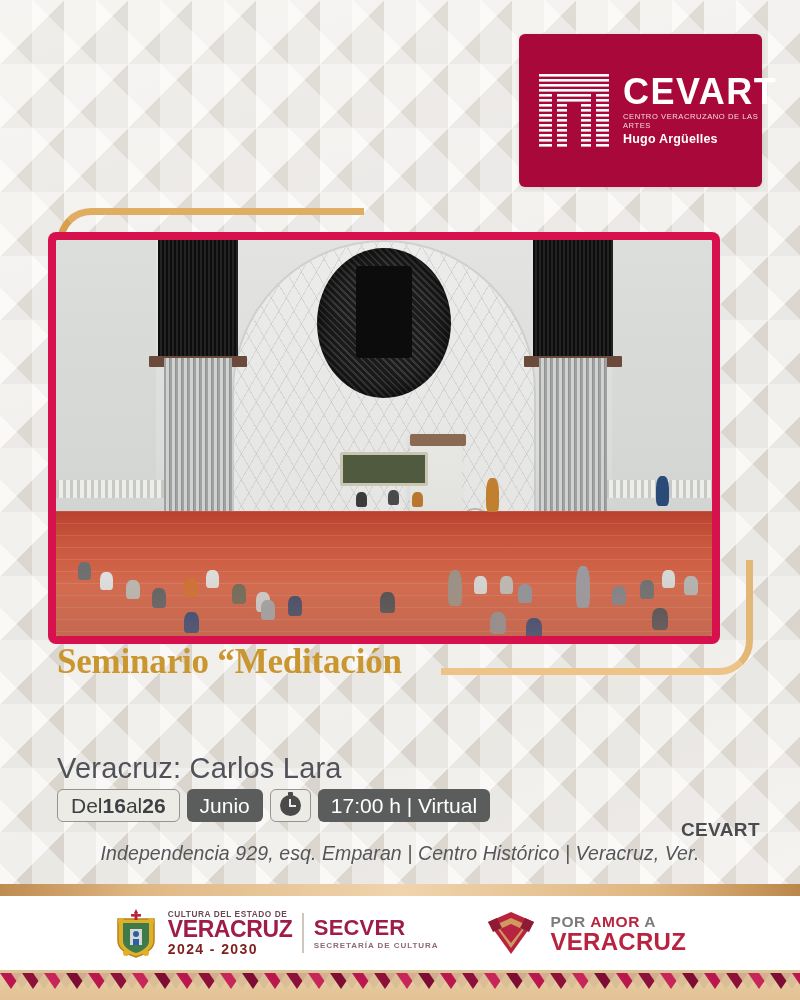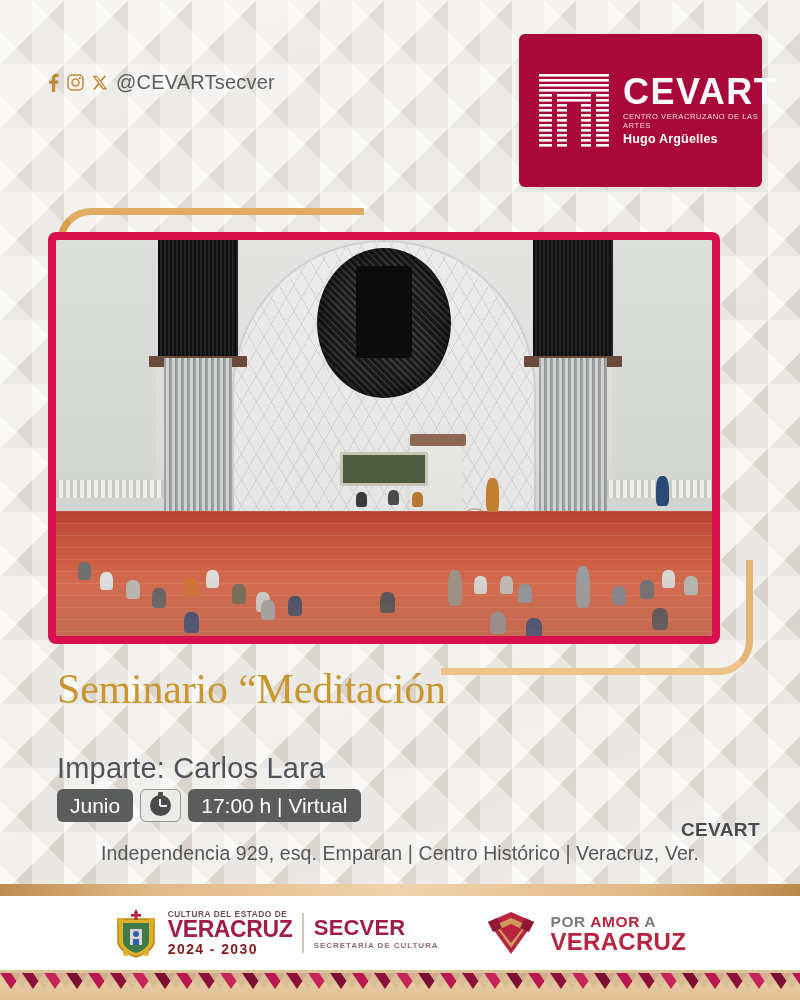--- a/index.html
+++ b/index.html
@@ -101,43 +101,43 @@
     background:linear-gradient(180deg,#dcdedb,#d2d4d1);}
   .ph-rail-l,.ph-rail-r{position:absolute;top:240px;height:18px;width:120px;
     background:repeating-linear-gradient(90deg,#c7c9c5 0 3px,#ededea 3px 7px);}
   .ph-rail-l{left:0;} .ph-rail-r{right:0;}
   .ph-tv{position:absolute;width:48px;height:34px;background:#0e0e0e;border-radius:2px;}
   .pp{position:absolute;border-radius:40% 40% 22% 22%;}
   .ph-blur{position:absolute;bottom:0;left:0;right:0;height:70px;
     background:linear-gradient(180deg,rgba(200,150,130,0) 0%,rgba(190,140,120,.30) 100%);}
 
   
-  .title{position:absolute;left:57px;top:668px;width:620px;
-    font-family:"Liberation Serif", serif;font-weight:normal;font-size:42px;line-height:1.02;
+  .title{position:absolute;left:57px;top:644px;width:620px;
+    font-family:"Liberation Serif", serif;font-weight:bold;font-size:35px;line-height:1.02;
     color:#c9962f;letter-spacing:-.2px;}
   .imparte{position:absolute;left:57px;top:752px;font-size:29px;color:#50525a;letter-spacing:.2px;}
 
   
   .badges{position:absolute;left:57px;top:789px;display:flex;align-items:center;gap:7px;}
   .badge{height:33px;display:flex;align-items:center;padding:0 13px;border-radius:6px;
     font-size:21px;box-sizing:border-box;}
   .badge.light{background:#ecebe6;border:1.6px solid #95958f;color:#3f4044;}
   .badge.dark{background:#5b5c5c;color:#fff;}
   .badge.icon{background:#ecebe6;border:1.6px solid #95958f;padding:0 9px;}
   .badge b{font-weight:bold;}
   .clock-ic{width:21px;height:21px;border-radius:50%;background:#4a4a4a;position:relative;display:block;}
   .clock-ic:before{content:"";position:absolute;left:9px;top:4px;width:2.2px;height:7px;background:#ecebe6;}
   .clock-ic:after{content:"";position:absolute;left:9.5px;top:10px;width:7px;height:2.2px;background:#ecebe6;}
   .clock-stem{position:absolute;left:8px;top:-3px;width:5px;height:4px;background:#4a4a4a;border-radius:1px;}
 
   
   .venue-name{position:absolute;right:40px;top:819px;font-size:19px;font-weight:bold;
     color:#4a4b4f;letter-spacing:.4px;}
   .venue-addr{position:absolute;left:0;right:0;top:842px;text-align:center;
-    font-size:19.5px;color:#55565a;letter-spacing:.1px;}
+    font-size:19.5px;color:#55565a;letter-spacing:.1px;font-style:italic;}
 
   
   .sbar{position:absolute;left:0;right:0;top:884px;height:12px;
     background:linear-gradient(90deg,#bf8b50,#e0b884 18%,#f0d4ad 50%,#dfb681 82%,#bb8749);}
   .sbar-tab{position:absolute;left:50%;top:868px;transform:translateX(-50%);
     width:258px;height:21px;border-radius:4px 4px 0 0;
     background:linear-gradient(90deg,#c08d52,#dfb580 40%,#e6c193 60%,#c08d52);
     display:flex;align-items:center;justify-content:center;gap:4px;}
   .sdot{width:11px;height:11px;border-radius:50%;background:#fff;color:#c08d52;
     font-size:7px;display:flex;align-items:center;justify-content:center;font-weight:bold;}
@@ -165,40 +165,20 @@
   }
   .botpat .topline{position:absolute;left:0;right:0;top:0;height:3px;background:#dcc49b;}
 </style>
 </head>
 <body>
 
 <div id="poster">
 
   <div class="hdr-left">
 
-    <div class="social-line">
-      <span class="gicon">
-        <svg width="11" height="19" viewBox="0 0 11 19">
-            <path fill="#c08b3e" d="M7.2 19v-8.2h2.8l.4-3.2H7.2V5.5c0-.9.3-1.6 1.6-1.6h1.7V1c-.3 0-1.3-.1-2.5-.1C5.5.9 3.9 2.4 3.9 5.2v2.4H1.1v3.2h2.8V19z"></path>
-          </svg>
-      </span>
-      <span class="gicon">
-        <svg width="17" height="17" viewBox="0 0 20 20">
-            <rect x="1.2" y="1.2" width="17.6" height="17.6" rx="5" fill="none" stroke="#c08b3e" stroke-width="1.8"></rect>
-            <circle cx="10" cy="10" r="4.1" fill="none" stroke="#c08b3e" stroke-width="1.8"></circle>
-            <circle cx="15.2" cy="4.8" r="1.3" fill="#c08b3e"></circle>
-          </svg>
-      </span>
-      <span class="gicon">
-        <svg width="16" height="16" viewBox="0 0 20 20">
-            <path fill="#c08b3e" d="M15.3 1h2.9l-6.3 7.2 7.4 9.8h-5.8l-4.5-5.9-5.2 5.9H.9l6.7-7.7L.5 1h5.9l4.1 5.4zm-1 15.3h1.6L5.8 2.6H4.1z"></path>
-          </svg>
-      </span>
-      <span class="handle">@CEVARTsecver</span>
-    </div>
 
   </div>
 
   <div class="logo-card">
     <svg class="logo-mark" viewBox="0 0 70 74">
       <g fill="#ffffff">
         <rect x="0" y="0" width="70" height="2.6"></rect>
         <rect x="0" y="5" width="70" height="2.6"></rect>
         <rect x="0" y="10" width="70" height="2.6"></rect>
         <rect x="0" y="15" width="70" height="2.6"></rect>
@@ -315,23 +295,29 @@
       <div class="pp" style="left:356px;top:252px;width:11px;height:15px;background:#b8762f;"></div>
       <div class="pp" style="left:430px;top:238px;width:13px;height:34px;background:#c1802f;"></div>
       <div class="pp" style="left:600px;top:236px;width:13px;height:30px;background:#2a4a78;"></div>
       <div class="ph-blur"></div>
     </div>
   </div>
 
   <div class="title">
     <div>Seminario “Meditación</div>
   </div>
-  <div class="imparte">Imparte: Carlos Lara</div>
+  <div class="imparte">Veracruz: Carlos Lara</div>
 
   <div class="badges">
+    <div class="badge light">
+      <span>Del </span>
+        <b>16</b>
+        <span> al </span>
+        <b>26</b>
+    </div>
     <div class="badge dark">Junio</div>
     <div class="badge icon">
       <span class="clock-ic">
           <span class="clock-stem"></span>
         </span>
     </div>
     <div class="badge dark">17:00 h | Virtual</div>
   </div>
 
   <div class="venue-name">CEVART</div>

